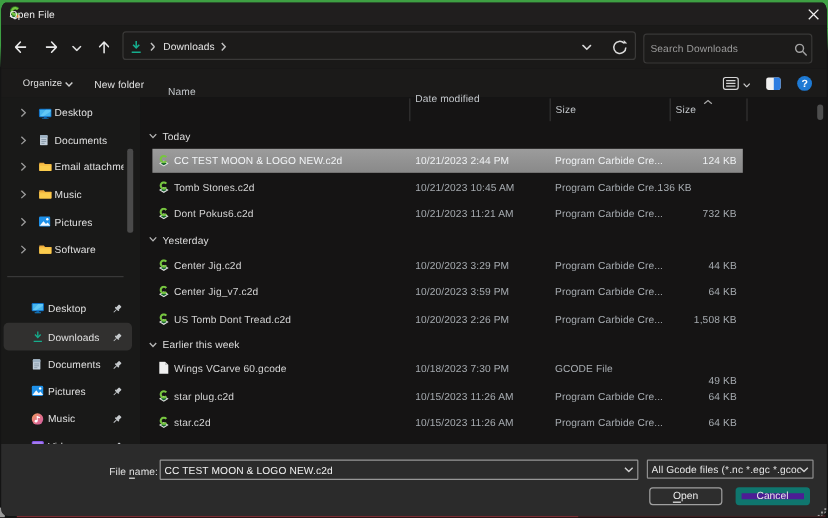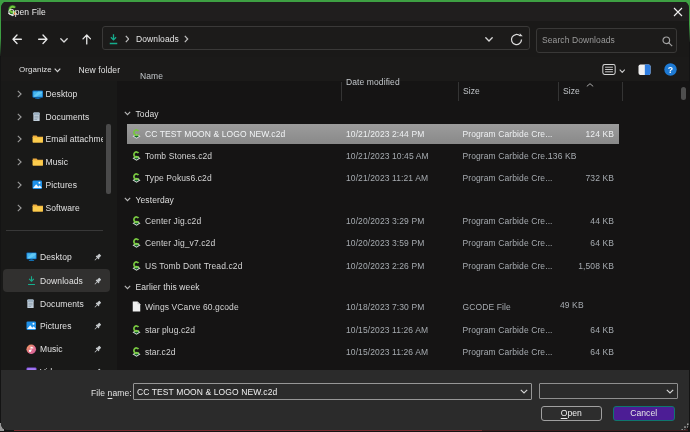--- a/index.html
+++ b/index.html
@@ -140,21 +140,21 @@
 </svg>
 <div class="t" style="left:145px;top:150.7px;color:#d4d4d4">Tomb Stones.c2d</div>
 <div class="t" style="left:346px;top:150.7px;color:#a6abb0">10/21/2023 10:45 AM</div>
 <div class="t" style="left:462.5px;top:150.7px;color:#a6abb0">Program Carbide Cre...</div>
 <div class="t" style="left:548px;top:150.7px;width:54px;color:#a6abb0">136 KB</div>
 <svg style="left:131.5px;top:173.0px" width="9" height="10" viewBox="0 0 18 20">
 <path d="M9 9.5 L17 14.5 L9 19.5 L1 14.5 Z" fill="#dfdfdf"></path>
 <path d="M9 11.5 L13.8 14.5 L9 17.3 L4.2 14.5 Z" fill="#14632b"></path>
 <path d="M13.1 4 A5.2 5.2 0 1 0 13.1 10.4" fill="none" stroke="#77c640" stroke-width="3.5"></path>
 </svg>
-<div class="t" style="left:145px;top:173.0px;color:#d4d4d4">Type Pokus6.c2d</div>
+<div class="t" style="left:145px;top:173.0px;color:#d4d4d4">Dont Pokus6.c2d</div>
 <div class="t" style="left:346px;top:173.0px;color:#a6abb0">10/21/2023 11:21 AM</div>
 <div class="t" style="left:462.5px;top:173.0px;color:#a6abb0">Program Carbide Cre...</div>
 <div class="t" style="left:560px;top:173.0px;width:54px;text-align:right;color:#a6abb0">732 KB</div>
 <svg style="left:124px;top:197.0px" width="7" height="5" viewBox="0 0 7 5">
 <path d="M0.8 0.8 L3.5 3.7 L6.2 0.8" stroke="#b8b8b8" stroke-width="1.1" fill="none"></path>
       </svg>
 <div class="t" style="left:135.5px;top:194.5px;color:#dfdfdf">Yesterday</div>
 <svg style="left:131.5px;top:215.5px" width="9" height="10" viewBox="0 0 18 20">
 <path d="M9 9.5 L17 14.5 L9 19.5 L1 14.5 Z" fill="#dfdfdf"></path>
 <path d="M9 11.5 L13.8 14.5 L9 17.3 L4.2 14.5 Z" fill="#14632b"></path>
@@ -186,21 +186,21 @@
 <path d="M0.8 0.8 L3.5 3.7 L6.2 0.8" stroke="#b8b8b8" stroke-width="1.1" fill="none"></path>
       </svg>
 <div class="t" style="left:135.5px;top:282.0px;color:#dfdfdf">Earlier this week</div>
 <svg style="left:131.5px;top:301.0px" width="9" height="11" viewBox="0 0 18 22">
 <path d="M1.5 1 h9.5 l5.5 5.5 V21 H1.5 z" fill="#f0f0f0"></path>
 <path d="M11 1 l5.5 5.5 H11 z" fill="#c6c6c6"></path>
 </svg>
 <div class="t" style="left:145px;top:301.5px;color:#d4d4d4">Wings VCarve 60.gcode</div>
 <div class="t" style="left:346px;top:301.5px;color:#a6abb0">10/18/2023 7:30 PM</div>
 <div class="t" style="left:462.5px;top:301.5px;color:#a6abb0">GCODE File</div>
-<div class="t" style="left:560px;top:300px;width:54px;text-align:left;color:#a6abb0">49 KB</div>
+<div class="t" style="left:560px;top:312px;width:54px;text-align:right;color:#a6abb0">49 KB</div>
 <svg style="left:131.5px;top:324.5px" width="9" height="10" viewBox="0 0 18 20">
 <path d="M9 9.5 L17 14.5 L9 19.5 L1 14.5 Z" fill="#dfdfdf"></path>
 <path d="M9 11.5 L13.8 14.5 L9 17.3 L4.2 14.5 Z" fill="#14632b"></path>
 <path d="M13.1 4 A5.2 5.2 0 1 0 13.1 10.4" fill="none" stroke="#77c640" stroke-width="3.5"></path>
 </svg>
 <div class="t" style="left:145px;top:324.5px;color:#d4d4d4">star plug.c2d</div>
 <div class="t" style="left:346px;top:324.5px;color:#a6abb0">10/15/2023 11:26 AM</div>
 <div class="t" style="left:462.5px;top:324.5px;color:#a6abb0">Program Carbide Cre...</div>
 <div class="t" style="left:560px;top:324.5px;width:54px;text-align:right;color:#a6abb0">64 KB</div>
 <svg style="left:131.5px;top:347.0px" width="9" height="10" viewBox="0 0 18 20">
@@ -363,27 +363,28 @@
         </g>
 </svg>
 
   <div class="t" style="left:91px;top:388px;color:#e2e2e2;z-index:4">File <u style="text-underline-offset:1.5px">n</u>ame:</div>
   <div class="a" style="z-index:4;left:133px;top:383px;width:399px;height:16.5px;background:#2b2b2b;border:1px solid #969696;border-radius:1px;box-sizing:border-box"></div>
   <div class="t" style="left:137px;top:386.5px;color:#f0f0f0;z-index:4">CC TEST MOON &amp; LOGO NEW.c2d</div>
   <svg style="z-index:4;left:520px;top:389px" width="8" height="5" viewBox="0 0 8 5">
     <path d="M0.8 0.8 L4 4 L7.2 0.8" stroke="#cfcfcf" stroke-width="1.2" fill="none"></path>
   </svg>
   <div class="a" style="z-index:4;left:539px;top:382.5px;width:139px;height:16.5px;background:#2b2b2b;border:1px solid #8f8f8f;border-radius:1px;box-sizing:border-box;overflow:hidden"></div>
+  <div class="t" style="z-index:4;left:543px;top:386px;color:#e6e6e6;width:124px;overflow:hidden">All Gcode files (*.nc *.egc *.gcoc</div>
   <svg style="z-index:4;left:666px;top:388.5px" width="8" height="5" viewBox="0 0 8 5">
     <path d="M0.8 0.8 L4 4 L7.2 0.8" stroke="#cfcfcf" stroke-width="1.2" fill="none"></path>
   </svg>
   <div class="a" style="z-index:4;left:540.5px;top:405.5px;width:61.5px;height:15px;background:#2d2d2d;border:1px solid #a0a0a0;border-radius:3px;box-sizing:border-box;display:flex;align-items:center;justify-content:center">
     <span style="font-size:8.6px;color:#ededed"><u style="text-underline-offset:1.5px">O</u>pen</span>
       </div>
-  <div class="a" style="z-index:4;left:612.5px;top:405.5px;width:62.5px;height:15px;background:#4c1d95;border:1px solid #0f766e;border-radius:3px;box-sizing:border-box;display:flex;align-items:center;justify-content:center">
+  <div class="a" style="z-index:4;left:612.5px;top:405.5px;width:62.5px;height:15px;background:#4c1d95;border:5px solid #0f766e;border-radius:3px;box-sizing:border-box;display:flex;align-items:center;justify-content:center">
     <span style="font-size:8.6px;color:#e6e6e6">Cancel</span>
       </div>
   <svg style="z-index:4;left:681px;top:423px" width="8" height="8" viewBox="0 0 8 8">
     <g fill="#9f9f9f">
           <rect x="6" y="0.5" width="1.6" height="1.6"></rect>
           <rect x="6" y="3.3" width="1.6" height="1.6"></rect>
           <rect x="3.2" y="3.3" width="1.6" height="1.6"></rect>
           <rect x="6" y="6.1" width="1.6" height="1.6"></rect>
           <rect x="3.2" y="6.1" width="1.6" height="1.6"></rect>
           <rect x="0.4" y="6.1" width="1.6" height="1.6"></rect>

